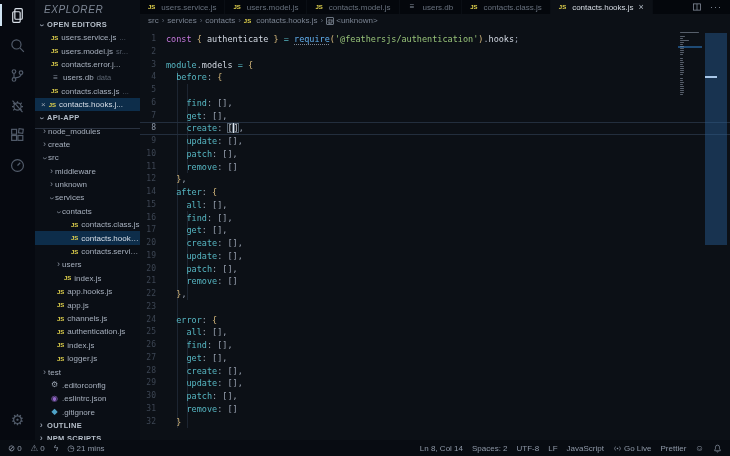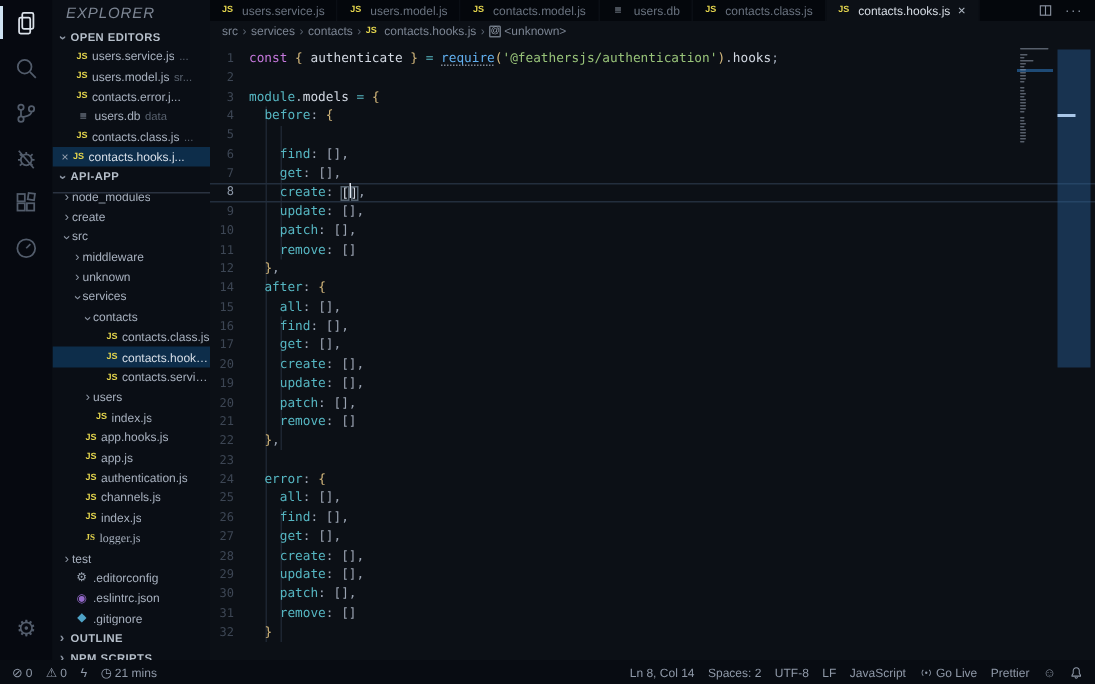--- a/index.html
+++ b/index.html
@@ -248,31 +248,31 @@
         <div class="row" style="padding-left: 22px;">
           <span class="js-badge">JS</span>
           <span class="lbl">app.hooks.js</span>
         </div>
         <div class="row" style="padding-left: 22px;">
           <span class="js-badge">JS</span>
           <span class="lbl">app.js</span>
         </div>
         <div class="row" style="padding-left: 22px;">
           <span class="js-badge">JS</span>
+          <span class="lbl">channels.js</span>
+        </div>
+        <div class="row" style="padding-left: 22px;">
+          <span class="js-badge">JS</span>
           <span class="lbl">authentication.js</span>
         </div>
         <div class="row" style="padding-left: 22px;">
           <span class="js-badge">JS</span>
-          <span class="lbl">channels.js</span>
+          <span class="lbl">index.js</span>
         </div>
         <div class="row" style="padding-left: 22px;">
-          <span class="js-badge">JS</span>
-          <span class="lbl">index.js</span>
-        </div>
-        <div class="row" style="padding-left: 22px; font-family: Liberation Serif, serif;">
           <span class="js-badge">JS</span>
           <span class="lbl">logger.js</span>
         </div>
         <div class="row" style="padding-left: 6px;">
           <span class="chev">›</span>
           <span class="lbl">test</span>
         </div>
         <div class="row" style="padding-left: 15px;">
           <span class="f-icon" style="color: rgb(154, 164, 178);">⚙</span>
           <span class="lbl">.editorconfig</span>

